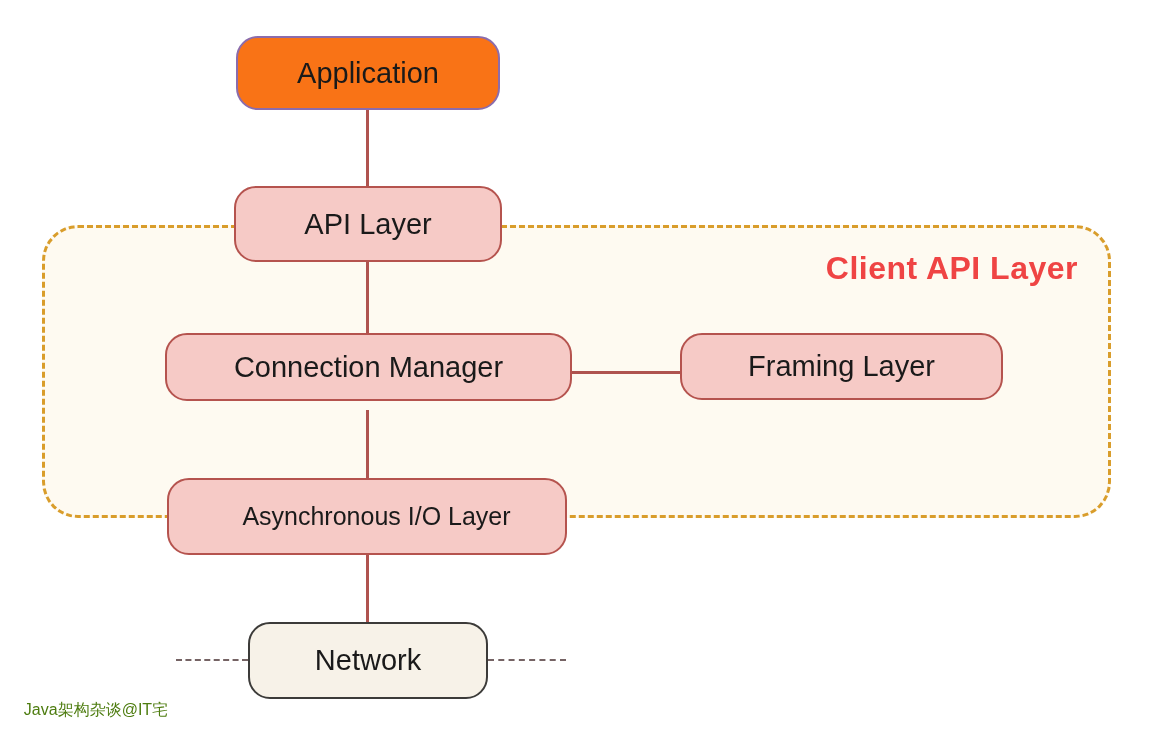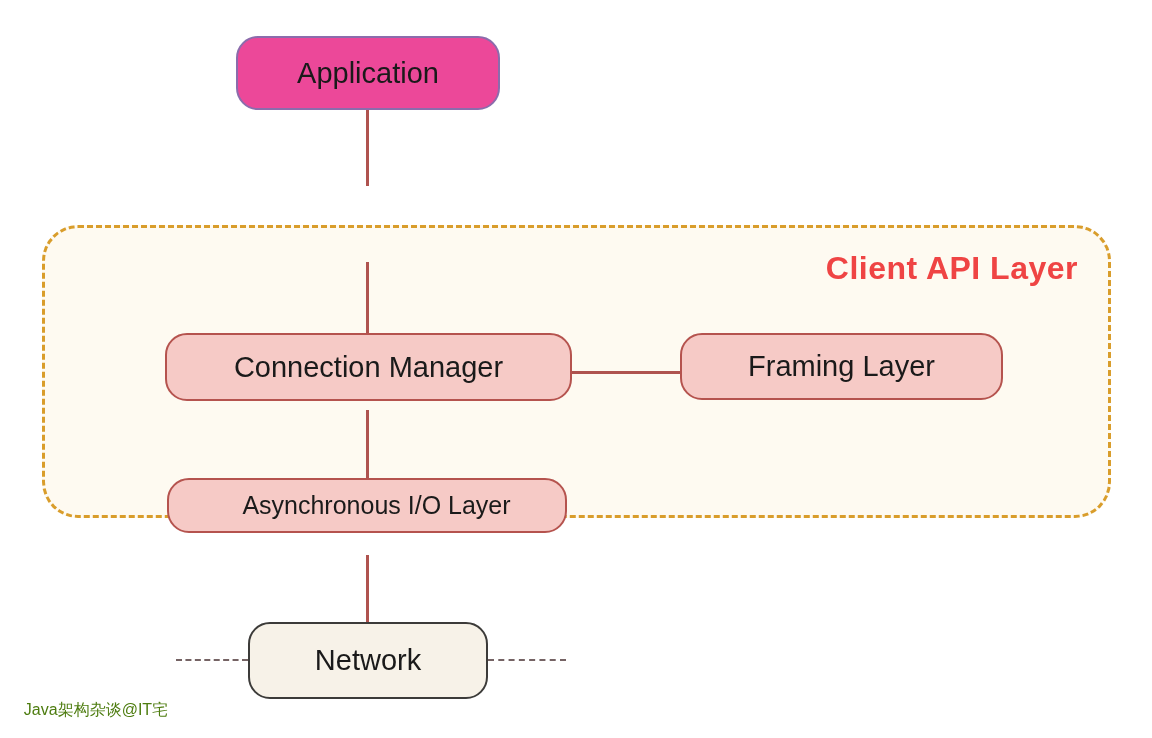--- a/index.html
+++ b/index.html
@@ -16,28 +16,28 @@
   .group-label{
     position:absolute;top:22px;right:30px;
     font-size:32px;font-weight:bold;color:#ef4444;letter-spacing:.5px;
   }
   
   .node{
     position:absolute;display:flex;align-items:center;justify-content:center;
     box-sizing:border-box;border-radius:22px;z-index:2;
     font-size:29px;color:#1a1a1a;
   }
-  .node.purple{background:#ec4899;border:2.5px solid #8b6cac;}
+  .node.purple{background:#f97316;border:2.5px solid #8b6cac;}
   .node.pink{background:#f6cac6;border:2.5px solid #b5534e;}
   .node.cream{background:#f7f2e8;border:2.5px solid #3c3b39;}
   .n-application{left:236px;top:36px;width:264px;height:74px;}
   .n-api{left:234px;top:186px;width:268px;height:76px;}
   .n-connmgr{left:165px;top:333px;width:407px;height:68px;}
   .n-framing{left:680px;top:333px;width:323px;height:67px;}
-  .n-async{left:167px;top:478px;width:400px;height:55px;font-size:25px;padding-left:19px;}
+  .n-async{left:167px;top:478px;width:400px;height:77px;font-size:25px;padding-left:19px;}
   .n-network{left:248px;top:622px;width:240px;height:77px;}
   
   .edge{position:absolute;background:#af534f;z-index:1;}
   .edge.v{width:3px;left:366px;}
   .e1{top:110px;height:76px;}
   .e2{top:262px;height:71px;}
   .e3{top:410px;height:68px;}
   .e4{top:555px;height:67px;}
   .edge.h{height:3px;top:371px;left:572px;width:108px;}
   .dash{
@@ -66,20 +66,23 @@
   <div class="edge v e3"></div>
   <div class="edge v e4"></div>
   <div class="edge h"></div>
   <div class="dash left"></div>
   <div class="dash right"></div>
 
   <div class="node purple n-application">
     <span>Application</span>
   </div>
 
+  <div class="node pink n-api">
+    <span>API Layer</span>
+  </div>
 
   <div class="node pink n-connmgr">
     <span>Connection Manager</span>
   </div>
 
   <div class="node pink n-framing">
     <span>Framing Layer</span>
   </div>
 
   <div class="node pink n-async">

